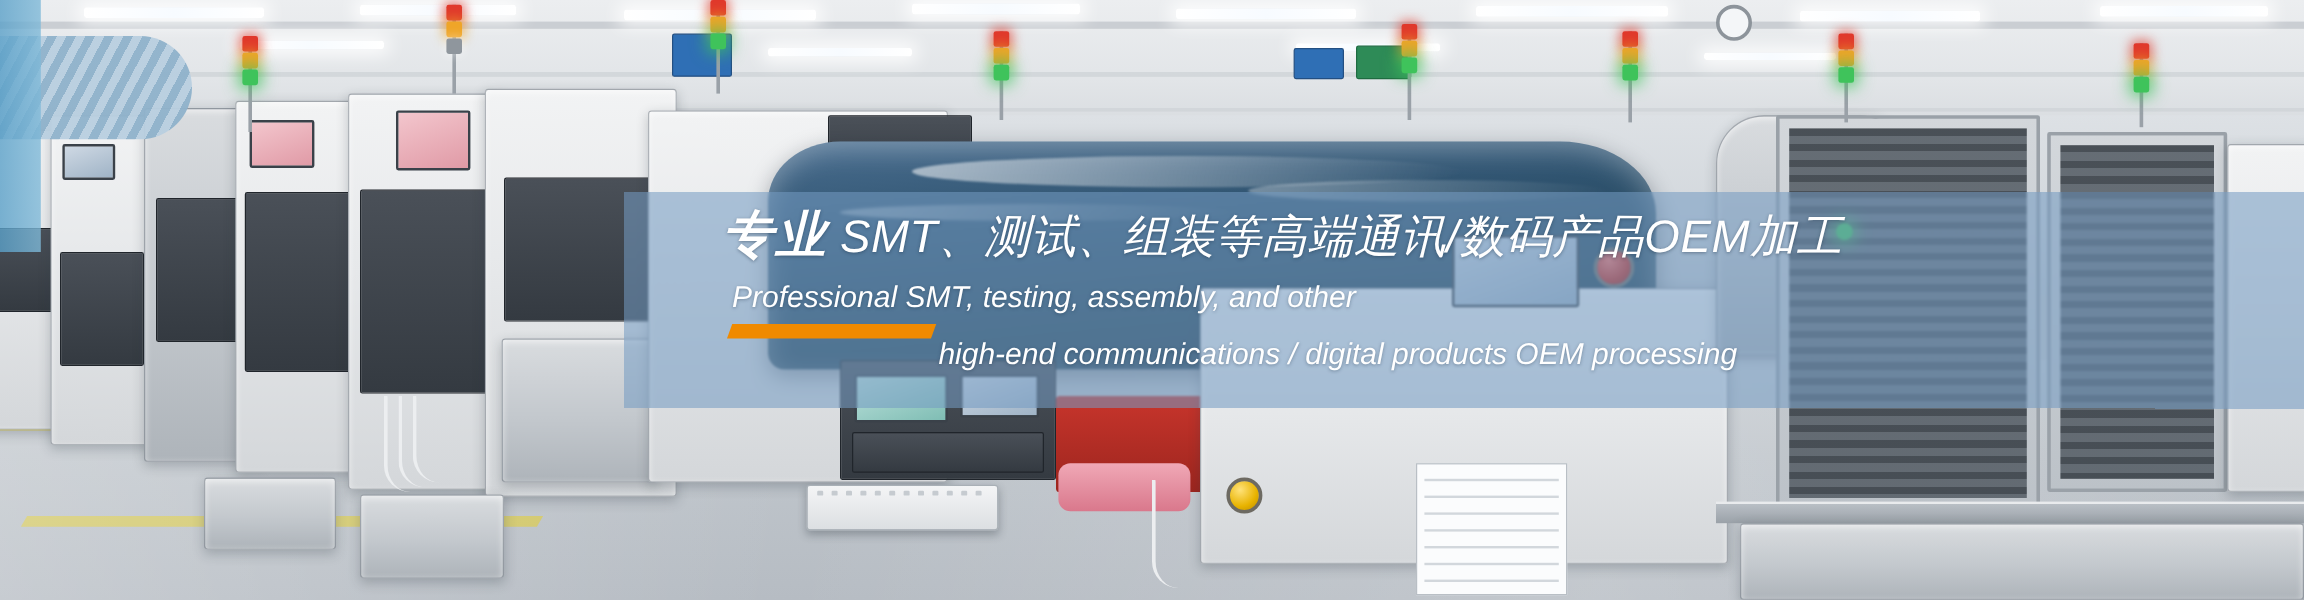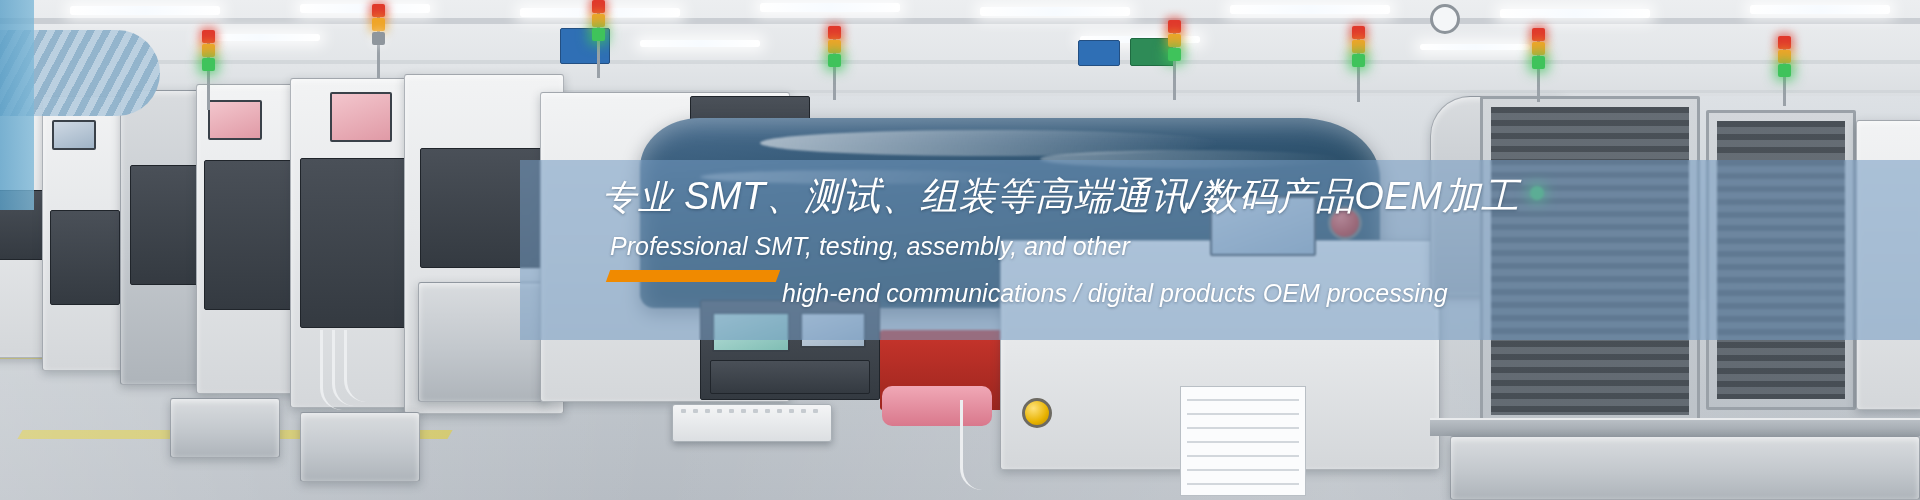--- a/index.html
+++ b/index.html
@@ -180,22 +180,22 @@
     white-space:nowrap;
     color:#ffffff;
     font-style:italic;
     font-weight:bold;
     font-size:40px;
     letter-spacing:.5px;
     line-height:1.05;
     text-shadow:0 1px 3px rgba(25,45,65,.45);
   }
   .headline .lead {
-    font-size:34px;
-    font-weight:normal;
+    font-size:42px;
+    font-weight:bold;
     letter-spacing:2px;
     padding-right:10px;
   }
   .headline .rest { font-weight:normal; font-size:38px; }
 
   .sub {
     margin-top:12px;
     color:#ffffff;
     font-style:italic;
     font-size:25px;

